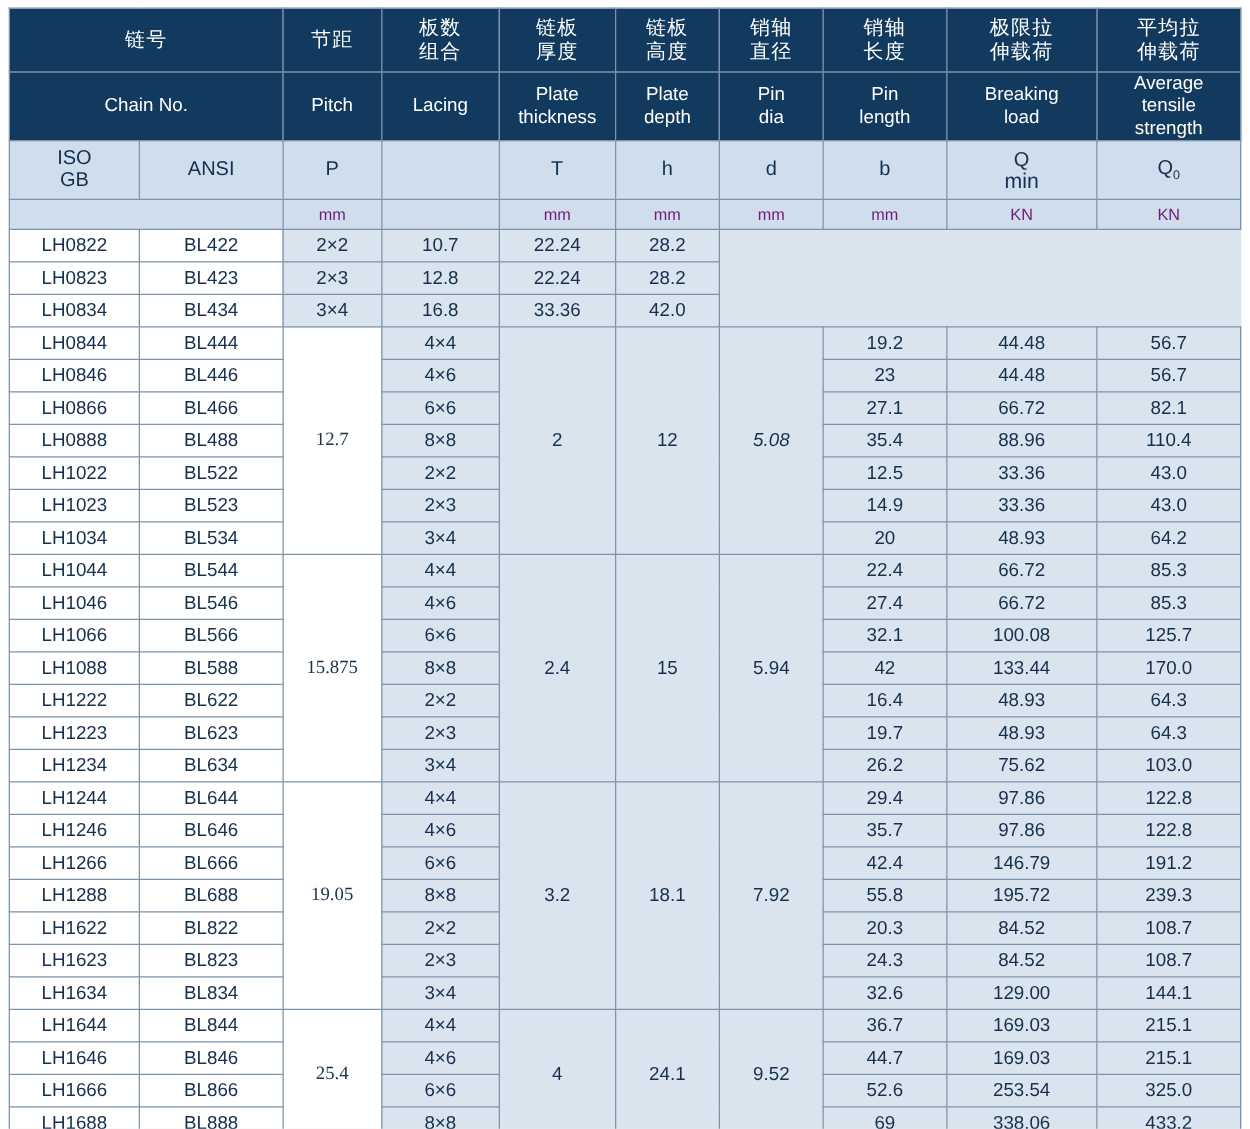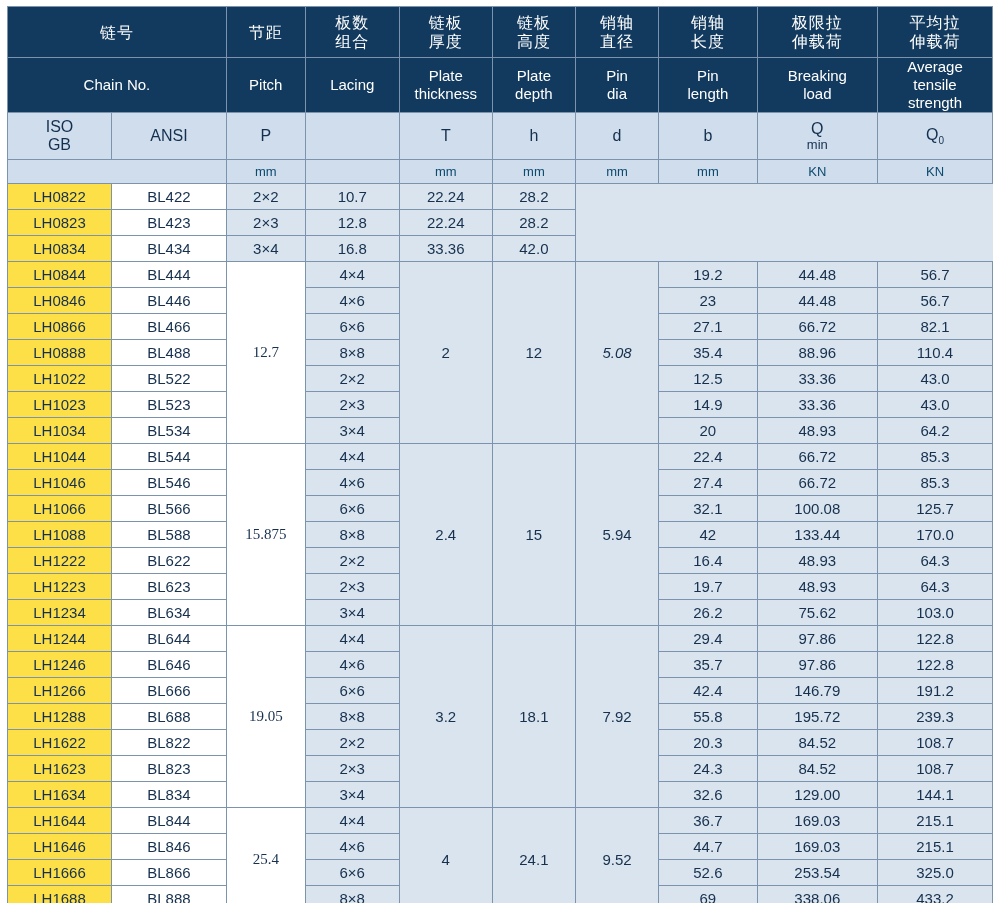--- a/index.html
+++ b/index.html
@@ -44,36 +44,36 @@
     line-height: 18px;
   }
   .hdr-sym {
     background: #cfdded;
     color: #14304f;
     font-size: 16px;
     height: 46px;
   }
   .hdr-unit {
     background: #cfdded;
-    color: #0c4a6e;
+    color: #701a75;
     font-size: 13px;
     height: 23px;
   }
   .sub {
     font-size: 10px;
     vertical-align: sub;
   }
   .cell {
     font-size: 15px;
     height: 25px;
     background: #d9e4ee;
     color: #16304e;
   }
   .cell-iso {
-    background: #fde047;
+    background: #ffffff;
   }
   .cell-ansi {
     background: #ffffff;
   }
   .cell-light {
     background: #ffffff;
     font-family: Liberation Serif, serif;
   }
   .blockstart td {
     border-top: 2px solid #6d87a4;
@@ -190,21 +190,21 @@
         <span>h</span>
       </th>
       <th class="hdr-sym">
         <span>d</span>
       </th>
       <th class="hdr-sym">
         <span>b</span>
       </th>
       <th class="hdr-sym">
         <div style="line-height:16px"><span>Q</span></div>
-        <div style="font-size:13px;line-height:15px"><span>min</span></div>
+        <div style="font-size:17px;line-height:15px"><span>min</span></div>
       </th>
       <th class="hdr-sym">
         <span>Q</span><span class="sub">0</span>
       </th>
     </tr>
     <tr>
       <th class="hdr-unit" colspan="2">
         <span></span>
       </th>
       <th class="hdr-unit">

